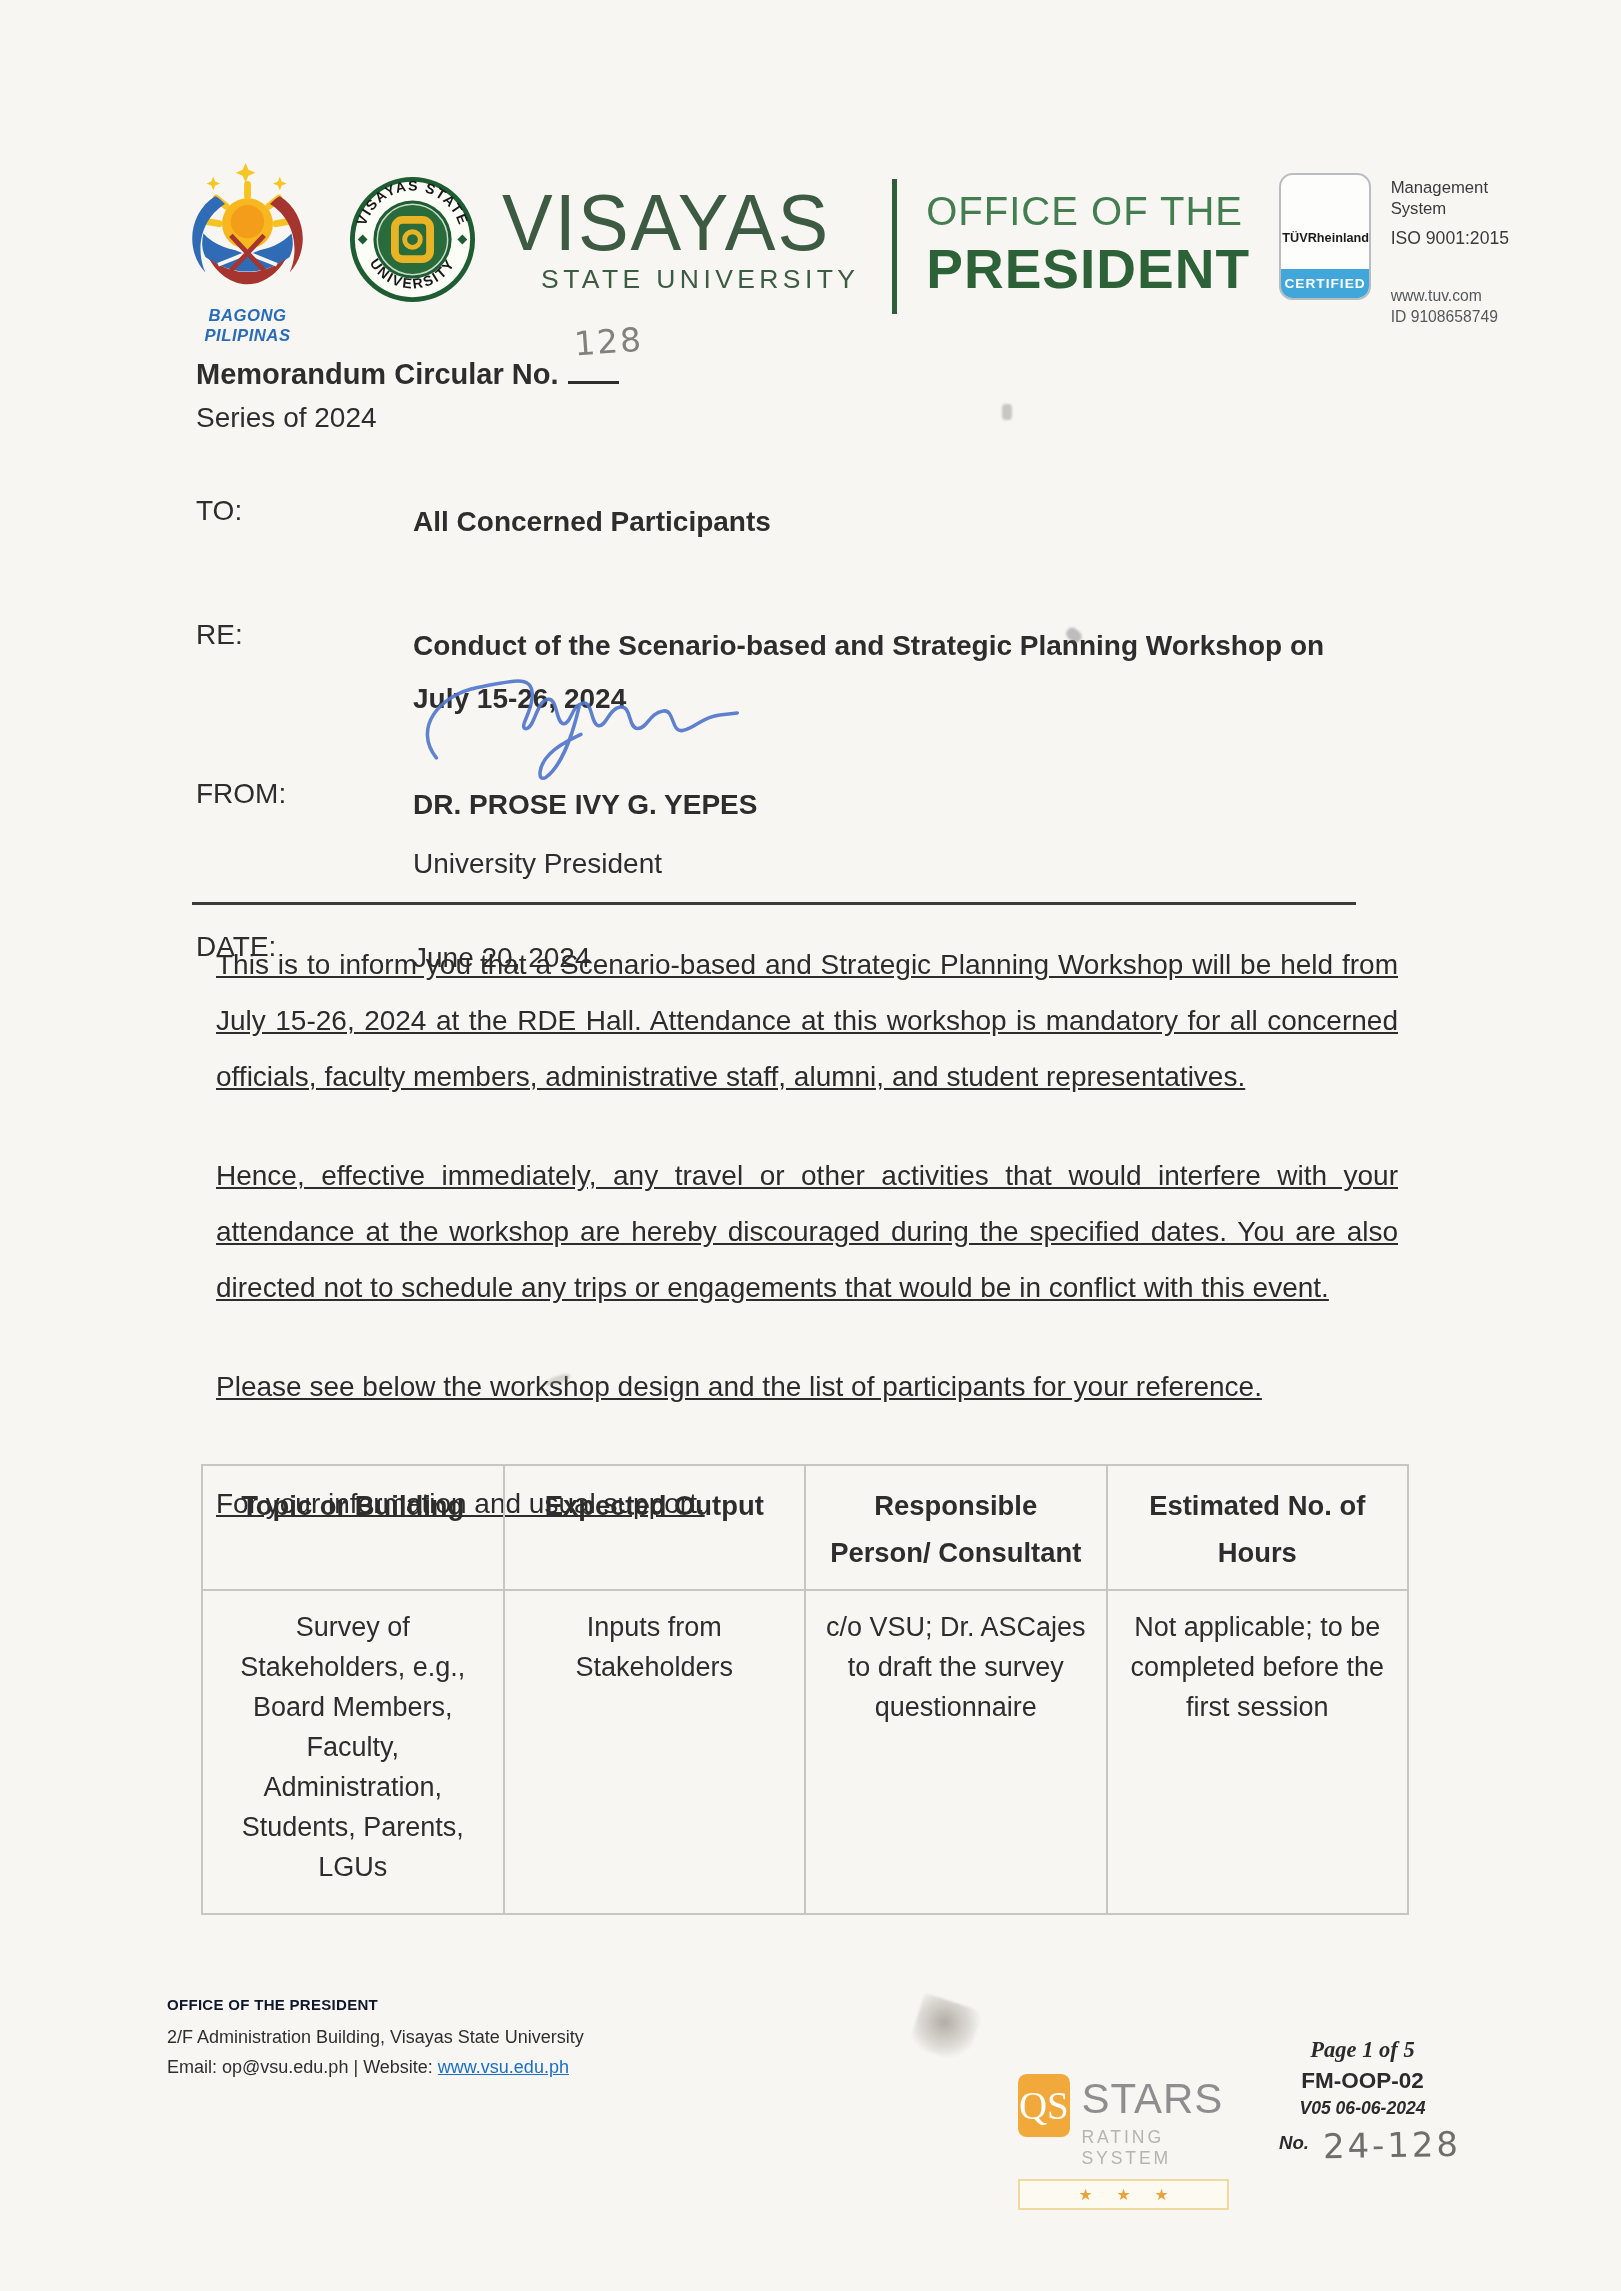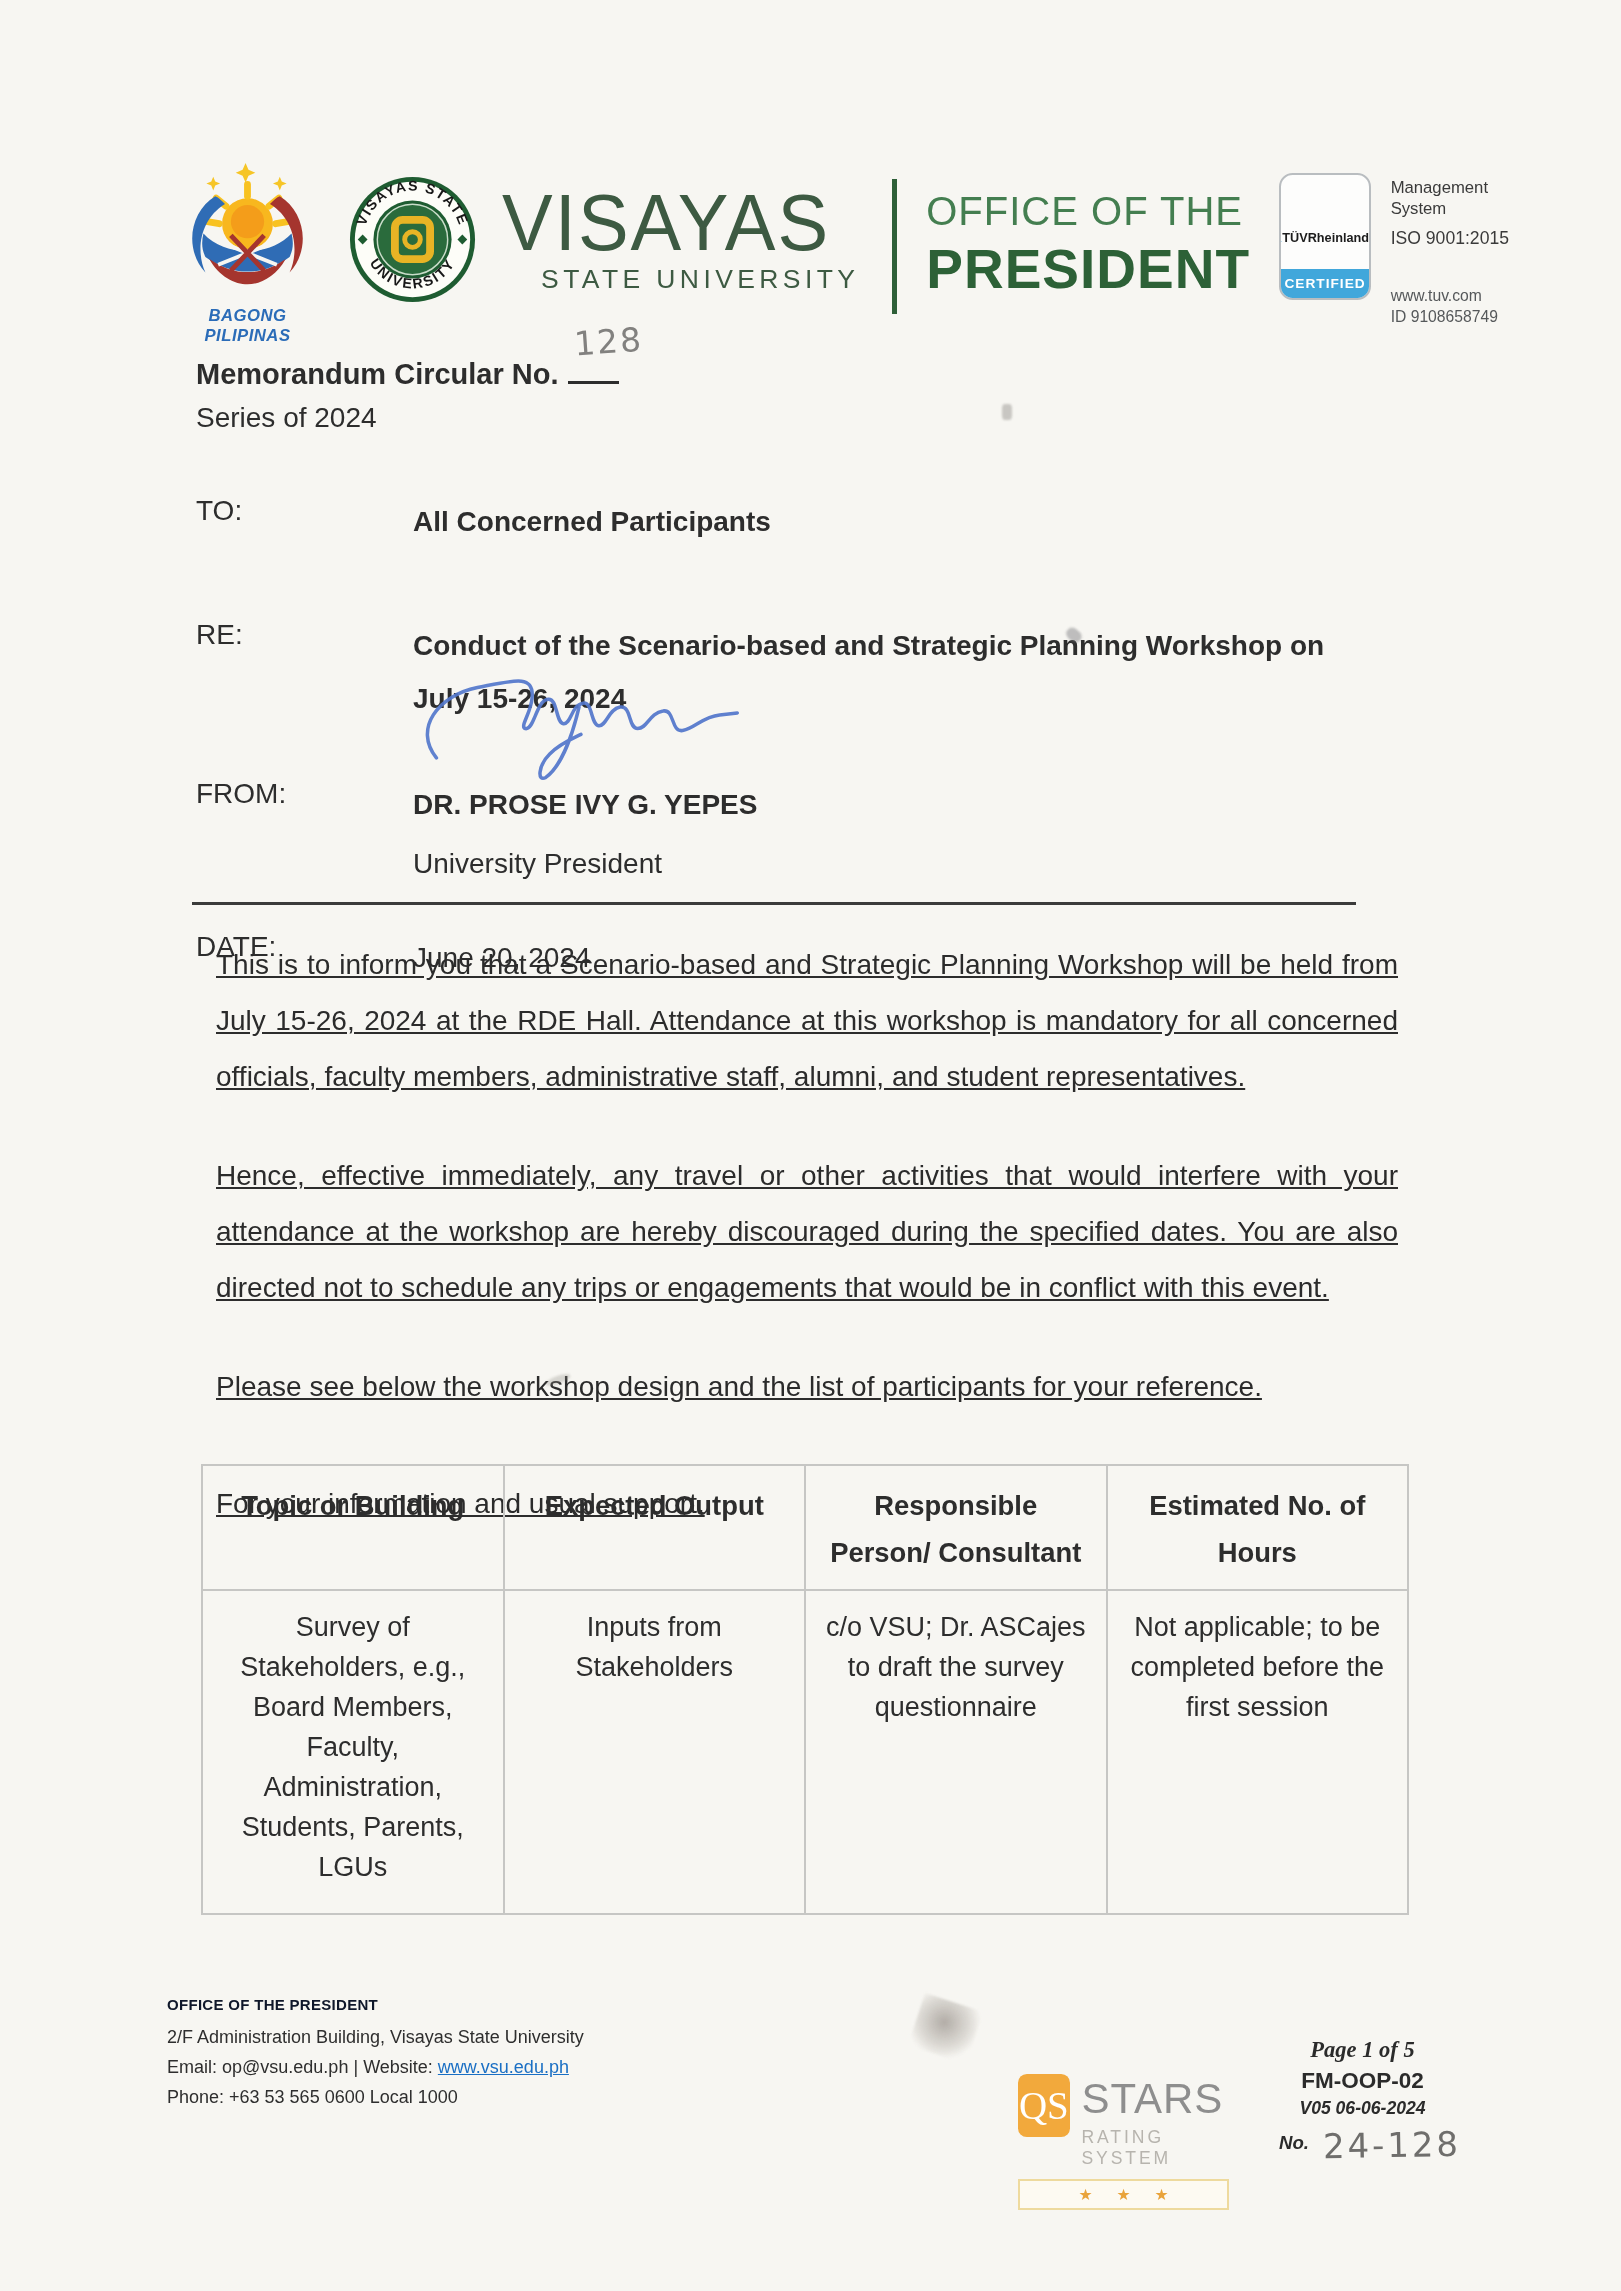--- a/index.html
+++ b/index.html
@@ -270,21 +270,20 @@
     <div class="f-left">
       <div class="f-office">OFFICE OF THE PRESIDENT</div>
       <div class="f-line">2/F Administration Building, Visayas State University</div>
       <div class="f-line">
         <span>Email:</span>
         <span>op@vsu.edu.ph</span>
         <span>|</span>
         <span>Website:</span>
         <a href="#" class="f-link">www.vsu.edu.ph</a>
       </div>
-      <div class="f-line">Phone: +63 53 565 0600 Local 1000</div>
     </div>
 
     <div class="qs">
       <div class="qs-top">
         <div class="qs-box">QS</div>
         <div class="qs-right">
           <div class="qs-stars">STARS</div>
           <div class="qs-rating">RATING SYSTEM</div>
         </div>
       </div>

